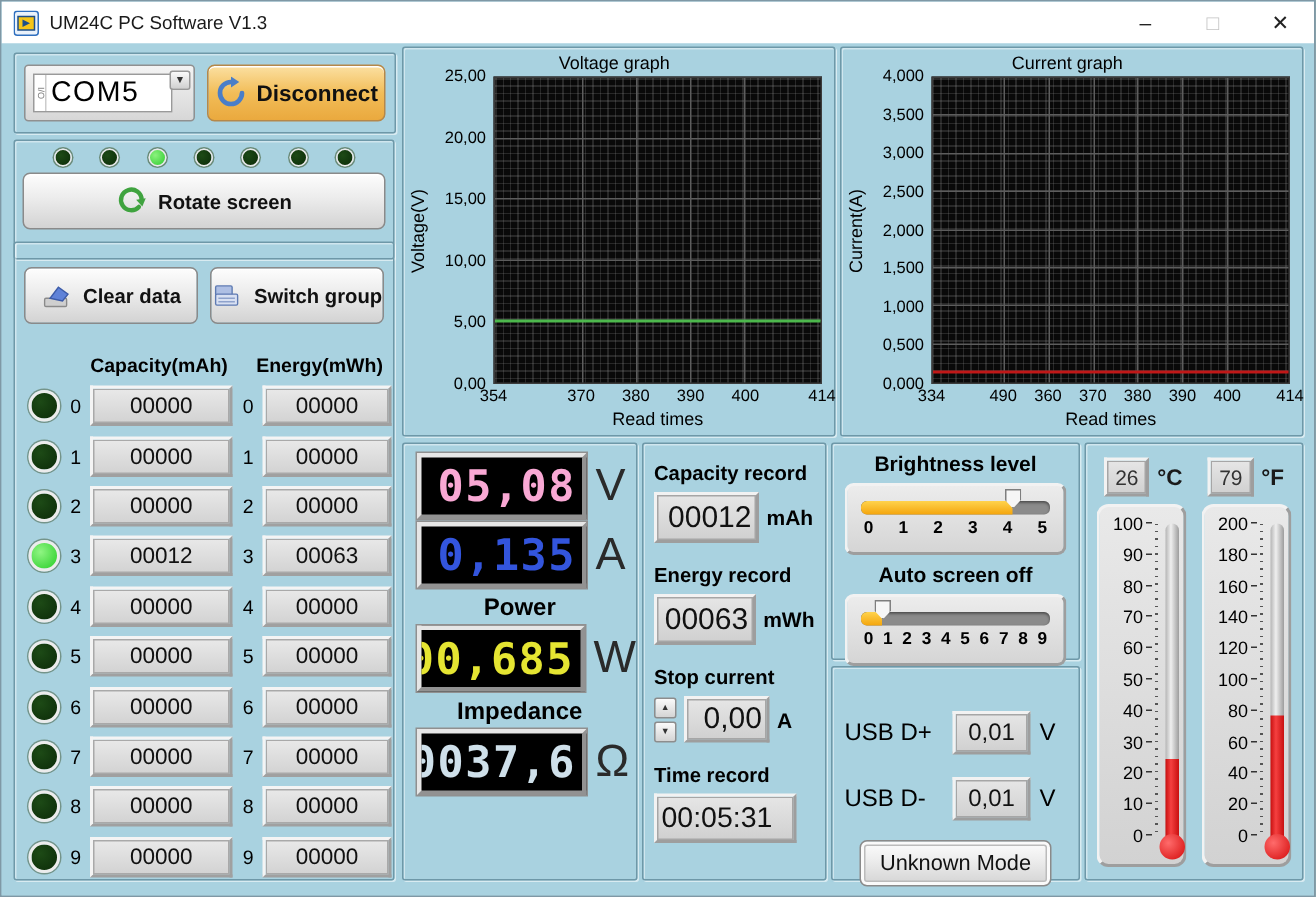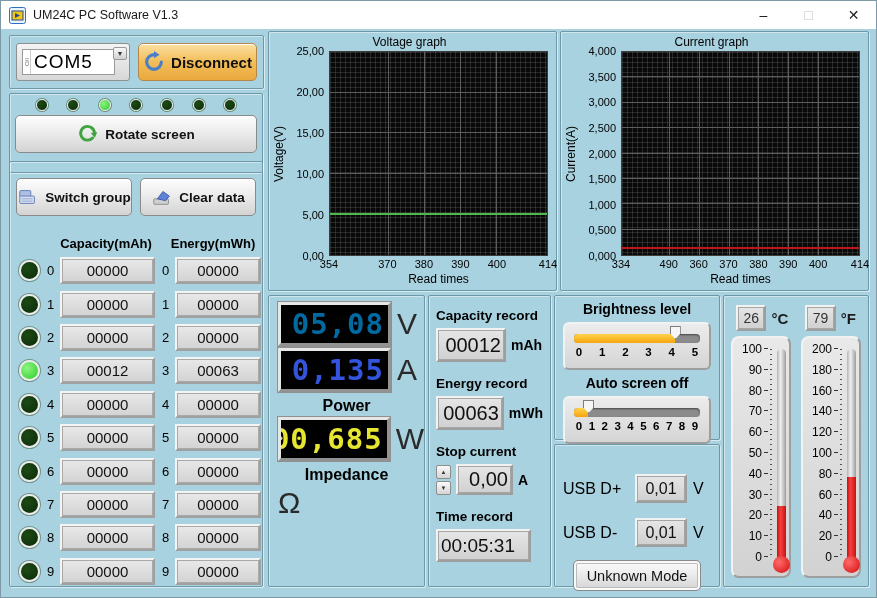--- a/index.html
+++ b/index.html
@@ -90,21 +90,21 @@
   
   #p-meter { left:267px; top:266px; width:157px; height:292px; padding-top:4px; }
   .m-label { text-align:center; font-weight:bold; font-size:16px; color:#000; margin-top:5px; }
   .m-row { display:flex; align-items:center; gap:6px; padding-left:9px; margin-top:2px; }
   .disp { width:113px; height:44px; background:#000; border:3px outset #e6e6e6;
           box-shadow:0 0 0 1px #909090; display:flex; justify-content:flex-end; align-items:center;
           overflow:hidden; padding:0 4px; }
   .disp span { font-family:"DejaVu Sans Mono", monospace; font-weight:bold; font-size:29px;
                white-space:nowrap; letter-spacing:1px; }
   .m-unit { font-size:30px; color:#2a2a2a; }
-  .v-val { color:#0369a1; } .c-val { color:#3355dd; } .p-val { color:#e5e532; } .i-val { color:#cfe0ea; }
+  .v-val { color:#f9a8d4; } .c-val { color:#3355dd; } .p-val { color:#e5e532; } .i-val { color:#cfe0ea; }
   
   #p-rec { left:427px; top:266px; width:123px; height:292px; padding:12px 7px 0; }
   .rec-label { font-weight:bold; font-size:13.5px; color:#000; margin-bottom:5px; }
   .rec-row { display:flex; align-items:center; gap:5px; margin-bottom:14px; }
   .fld { background:linear-gradient(#e6e6e6,#d0d0d0); border:2px outset #f2f2f2;
          box-shadow:inset 0 0 0 1px #a6a6a6; display:flex; justify-content:flex-end;
          align-items:center; overflow:hidden; padding:0 3px; color:#111; }
   .fld span { white-space:nowrap; }
   .rec-fld { width:70px; height:34px; font-size:20px; }
   .rec-unit { font-weight:bold; font-size:14px; color:#000; }
@@ -209,32 +209,32 @@
           </svg>
           <span>Rotate screen</span>
         </div>
       </div>
     </div>
 
     <div class="panel" id="p-mem">
       <div class="mem-btns">
         <div class="btn">
           <svg viewBox="0 0 24 24">
+            <rect x="3" y="14" width="16" height="6" rx="1" fill="#cfcfcf" stroke="#8a8a8a"></rect>
+            <path d="M7 14l6-8 7 5-4 5z" fill="#5f82d8" stroke="#3c5ba8"></path>
+          </svg>
+          <span>Clear data</span>
+        </div>
+        <div class="btn">
+          <svg viewBox="0 0 24 24">
             <rect x="3" y="5" width="12" height="7" rx="1" fill="#aebfe4" stroke="#5e7ab2"></rect>
             <rect x="3" y="11" width="16" height="8" rx="1" fill="#d8e0f2" stroke="#5e7ab2"></rect>
             <path d="M5 14h12M5 16.5h12" stroke="#8ea2cc"></path>
           </svg>
           <span>Switch group</span>
-        </div>
-        <div class="btn">
-          <svg viewBox="0 0 24 24">
-            <rect x="3" y="14" width="16" height="6" rx="1" fill="#cfcfcf" stroke="#8a8a8a"></rect>
-            <path d="M7 14l6-8 7 5-4 5z" fill="#5f82d8" stroke="#3c5ba8"></path>
-          </svg>
-          <span>Clear data</span>
         </div>
       </div>
       <div class="mem-header">
         <span class="h-cap">Capacity(mAh)</span>
         <span class="h-en">Energy(mWh)</span>
       </div>
       <div class="mem-rows">
           <div class="mem-row">
             <div class="led-m"></div>
             <span class="idx">0</span>
@@ -438,20 +438,23 @@
       </div>
       <div class="m-label">Power</div>
       <div class="m-row">
         <div class="disp">
             <span class="p-val">00,685</span>
           </div>
         <span class="m-unit">W</span>
       </div>
       <div class="m-label">Impedance</div>
       <div class="m-row">
+        <div class="disp">
+            <span class="i-val">0037,6</span>
+          </div>
         <span class="m-unit">Ω</span>
       </div>
     </div>
 
     <div class="panel" id="p-rec">
       <div class="rec-label">Capacity record</div>
       <div class="rec-row">
         <div class="fld rec-fld">
             <span>00012</span>
           </div>

